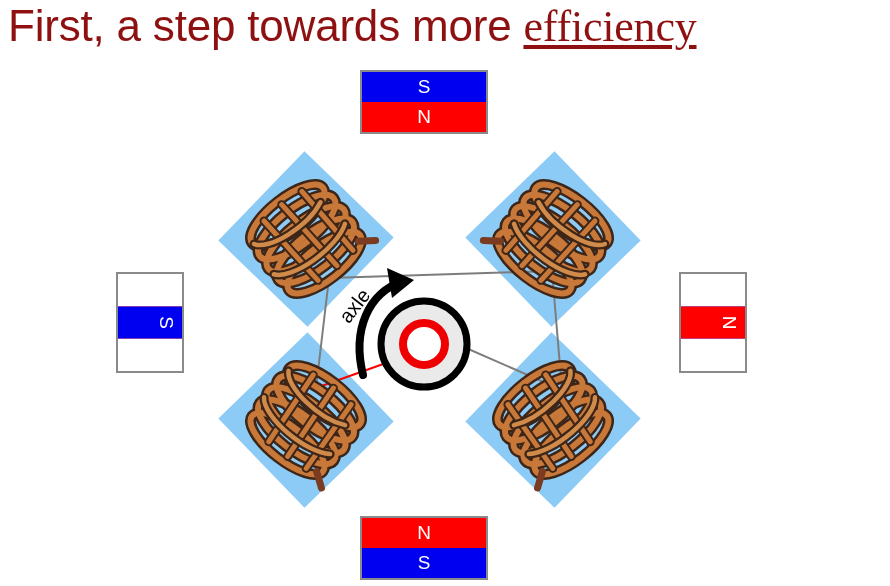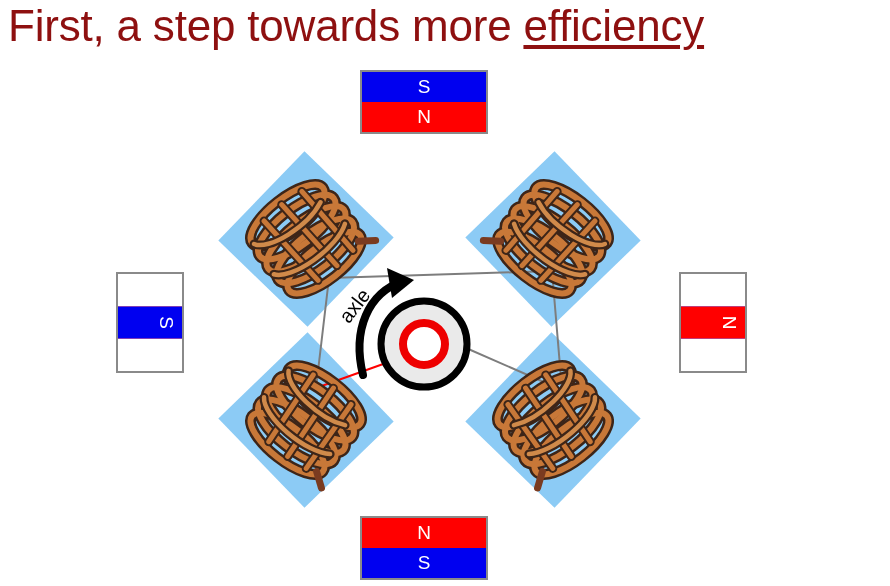--- a/index.html
+++ b/index.html
@@ -32,20 +32,21 @@
     font-size: 44px;
     font-family: "Liberation Sans", sans-serif;
     color: #8e1010;
     white-space: nowrap;
     letter-spacing: -0.2px;
   }
   #title .u {
     text-decoration: underline;
     text-decoration-thickness: 4px;
     text-underline-offset: 4px;
+    font-family: Liberation Serif, serif;
   }
 
   
   .magnet {
     position: absolute;
     border: 2px solid #8a8a8a;
     box-sizing: border-box;
     display: flex;
     overflow: hidden;
   }

